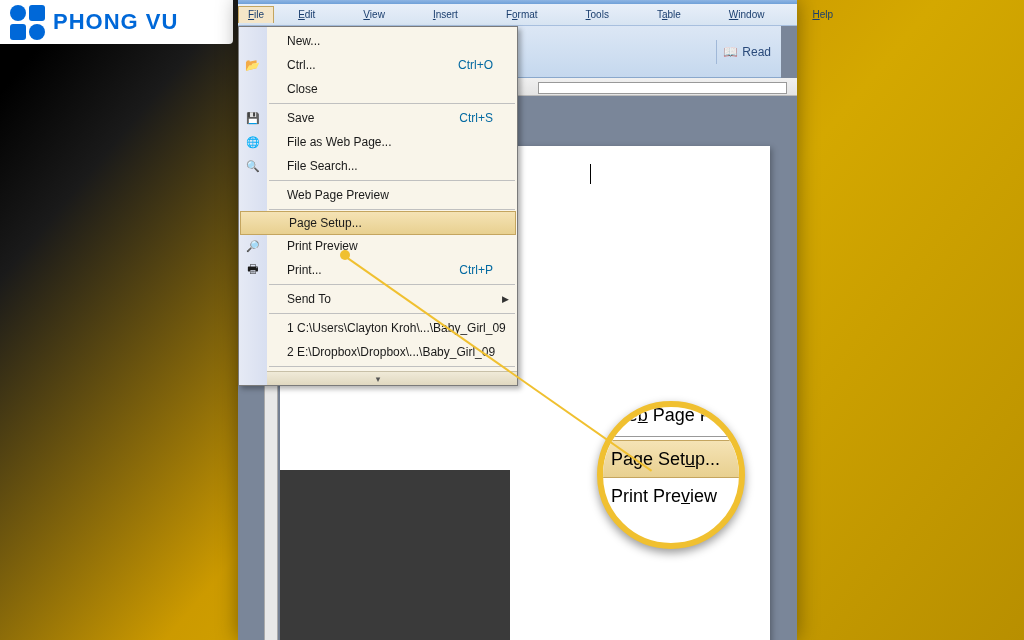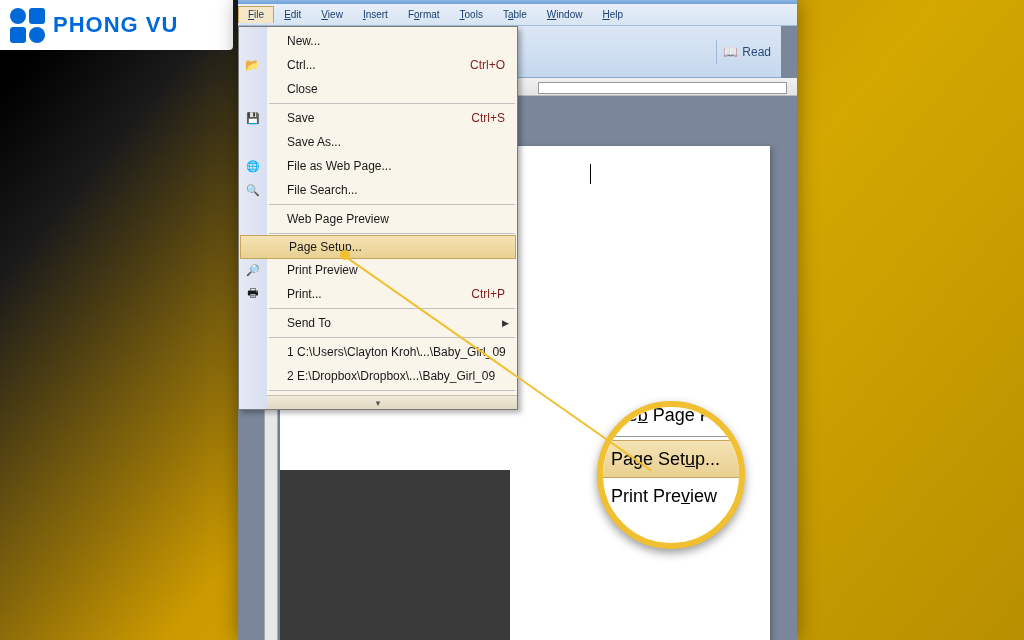--- a/index.html
+++ b/index.html
@@ -1,46 +1,46 @@
 <!DOCTYPE html>
 <html><head>
 <meta charset="utf-8">
 <style>
   * { box-sizing: border-box; margin: 0; padding: 0; }
   html, body { width: 1024px; height: 640px; overflow: hidden; font-family: Tahoma, Arial, sans-serif; }
   body { background: linear-gradient(130deg, #000 0%, #000 5%, #1a1a1a 15%, #cc9a00 45%, #d4a800 60%, #b88f00 100%); }
 
   
-  .logo-badge { position: absolute; top: 0; left: 0; width: 233px; height: 50px; background: #fff; display: flex; align-items: center; gap: 8px; padding: 0 10px; border-radius: 0 0 4px 0; }
+  .logo-badge { position: absolute; top: 0; left: 0; width: 233px; height: 44px; background: #fff; display: flex; align-items: center; gap: 8px; padding: 0 10px; border-radius: 0 0 4px 0; }
   .logo-icon { display: grid; grid-template-columns: 16px 16px; grid-template-rows: 16px 16px; gap: 3px; }
   .logo-icon span { background: #0068d8; }
   .logo-icon span:nth-child(1) { border-radius: 50%; }
   .logo-icon span:nth-child(2) { border-radius: 3px; }
   .logo-icon span:nth-child(3) { border-radius: 3px; }
   .logo-icon span:nth-child(4) { border-radius: 50%; }
   .logo-text { color: #0068d8; font-weight: 700; font-size: 22px; letter-spacing: 1px; }
 
   
   .word-window { position: absolute; left: 238px; top: 0; width: 559px; height: 640px; background: #fff; box-shadow: 0 0 20px rgba(0,0,0,0.4); }
 
   .titlebar-strip { height: 4px; background: linear-gradient(#8db4e3, #6fa0d8); }
 
   .menubar { height: 22px; background: linear-gradient(#e8eff9, #d7e4f2); display: flex; align-items: center; border-bottom: 1px solid #a7bfde; font-size: 10px; color: #1a3e6e; }
-  .menubar .menu-item { padding: 3px 10px; cursor: default; }
+  .menubar .menu-item { padding: 3px 24px; cursor: default; }
   .menubar .menu-item.open { background: #f5e6c8; border: 1px solid #c4a55f; border-bottom: none; padding: 2px 9px 3px; }
   .menubar .menu-item u { text-decoration: underline; }
 
   
   .dropdown { position: absolute; left: 0; top: 26px; width: 280px; background: #f9f5ea; border: 1px solid #7a7a7a; box-shadow: 3px 3px 5px rgba(0,0,0,0.3); }
   .dropdown-icon-col { position: absolute; left: 0; top: 0; bottom: 0; width: 28px; background: linear-gradient(90deg, #e6eaf5 0%, #d8dff0 100%); }
   .dropdown-items { position: relative; padding: 2px 0; }
   .dd-item { display: flex; align-items: center; height: 24px; font-size: 12px; color: #1a1a1a; cursor: default; position: relative; }
   .dd-item .icon-slot { width: 28px; display: flex; align-items: center; justify-content: center; font-size: 14px; }
   .dd-item .label { flex: 1; padding-left: 20px; }
-  .dd-item .shortcut { padding-right: 12px; color: #7f1d1d; }
+  .dd-item .shortcut { padding-right: 24px; color: #0369a1; }
   .dd-item .arrow { position: absolute; right: 8px; font-size: 9px; color: #333; }
   .dd-item.highlighted { background: linear-gradient(#f5e3b5, #e8d090); border: 1px solid #c4a55f; margin: -1px 1px; }
   .dd-sep { height: 1px; background: #c0c0c0; margin: 2px 2px 2px 30px; }
   .dd-expand { height: 14px; background: linear-gradient(#f0ead8, #e0d8c0); border-top: 1px solid #c8c0a8; display: flex; align-items: center; justify-content: center; font-size: 9px; color: #555; }
 
   
   .toolbar-strip { position: absolute; left: 280px; top: 26px; right: 16px; height: 52px; background: linear-gradient(#dce7f5, #c5d8ee); border-bottom: 1px solid #8aa8cc; display:flex; align-items:center; justify-content:flex-end; gap:6px; padding:0 10px; font-size:12px; color:#2a4a7a;}
   .toolbar-strip .btn { display:flex; align-items:center; gap:4px; }
   .toolbar-strip .divider { width:1px; height:24px; background:#a0b8d8; }
 
@@ -133,24 +133,20 @@
         <span class="icon-slot"></span>
         <span class="label">Close</span>
       </div>
       <div class="dd-sep"></div>
       <div class="dd-item">
         <span class="icon-slot ic-save"></span>
         <span class="label">Save</span>
         <span class="shortcut">Ctrl+S</span>
       </div>
       <div class="dd-item">
-        <span class="icon-slot"></span>
-        <span class="label">Save As...</span>
-      </div>
-      <div class="dd-item">
         <span class="icon-slot ic-web"></span>
         <span class="label">File as Web Page...</span>
       </div>
       <div class="dd-item">
         <span class="icon-slot ic-search"></span>
         <span class="label">File Search...</span>
       </div>
       <div class="dd-sep"></div>
       <div class="dd-item">
         <span class="icon-slot"></span>

